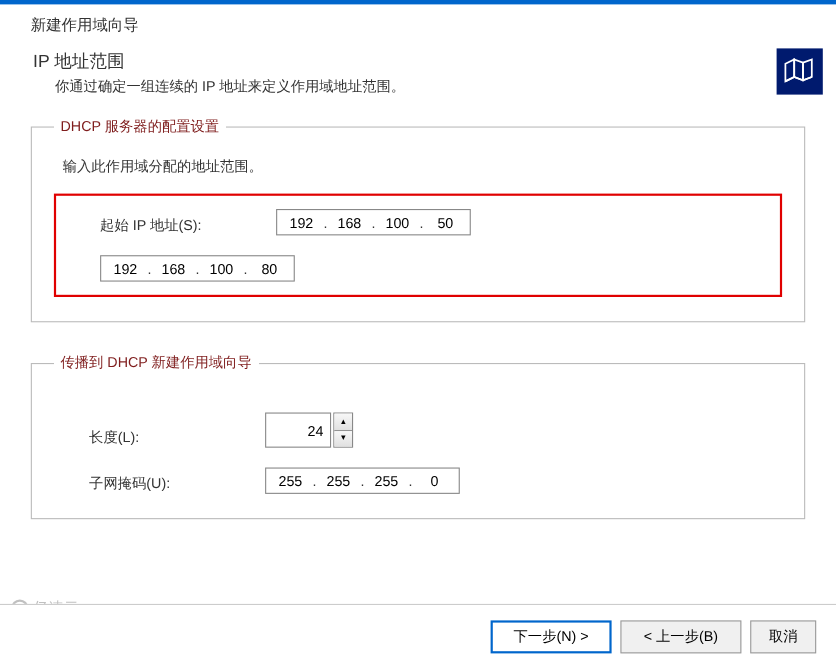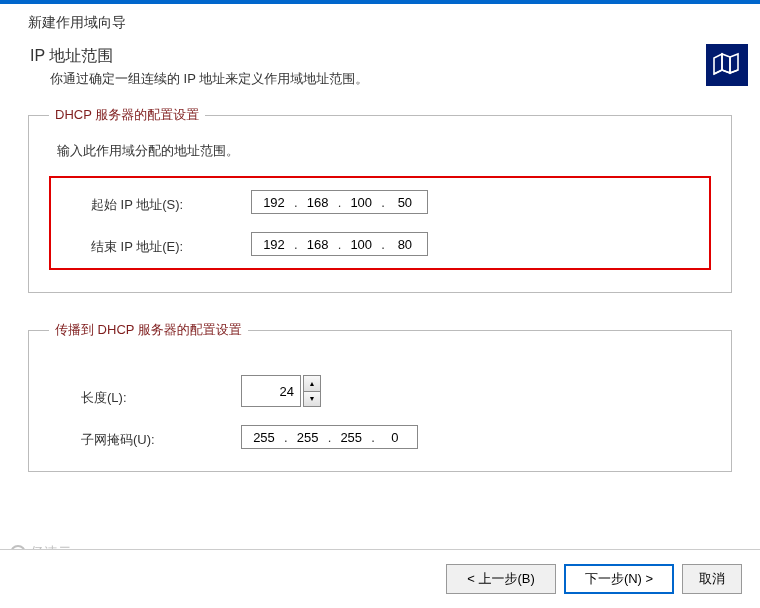--- a/index.html
+++ b/index.html
@@ -217,36 +217,35 @@
           <input class="octet" value="192" style="">
           <span class="dot">.</span>
           <input class="octet" value="168" style="">
           <span class="dot">.</span>
           <input class="octet" value="100" style="">
           <span class="dot">.</span>
           <input class="octet" value="50" style="">
         </div>
       </div>
       <div class="form-row">
-        <div class="form-label">结束 IP 地址(E):</div>
         <div class="ip-input">
           <input class="octet" value="192" style="">
           <span class="dot">.</span>
           <input class="octet" value="168" style="">
           <span class="dot">.</span>
           <input class="octet" value="100" style="">
           <span class="dot">.</span>
           <input class="octet" value="80" style="">
         </div>
       </div>
     </div>
   </fieldset>
 
   <fieldset>
-    <legend>传播到 DHCP 服务器的配置设置</legend>
+    <legend>传播到 DHCP 新建作用域向导</legend>
     <div style="height:18px"></div>
     <div class="form-row">
       <div class="form-label">长度(L):</div>
       <div class="spinner-wrap">
         <input class="spinner-input" value="24" style="">
         <div class="spinner-btns">
           <button class="spinner-btn">▲</button>
           <button class="spinner-btn">▼</button>
         </div>
       </div>
@@ -266,16 +265,16 @@
   </fieldset>
 
 </div>
 
 <div class="watermark">
   <span class="ring"></span>
   <span>亿速云</span>
 </div>
 
 <div class="footer">
+  <button class="btn primary">下一步(N) &gt;</button>
   <button class="btn">&lt; 上一步(B)</button>
-  <button class="btn primary">下一步(N) &gt;</button>
   <button class="btn cancel">取消</button>
 </div>
 
 </body></html>

